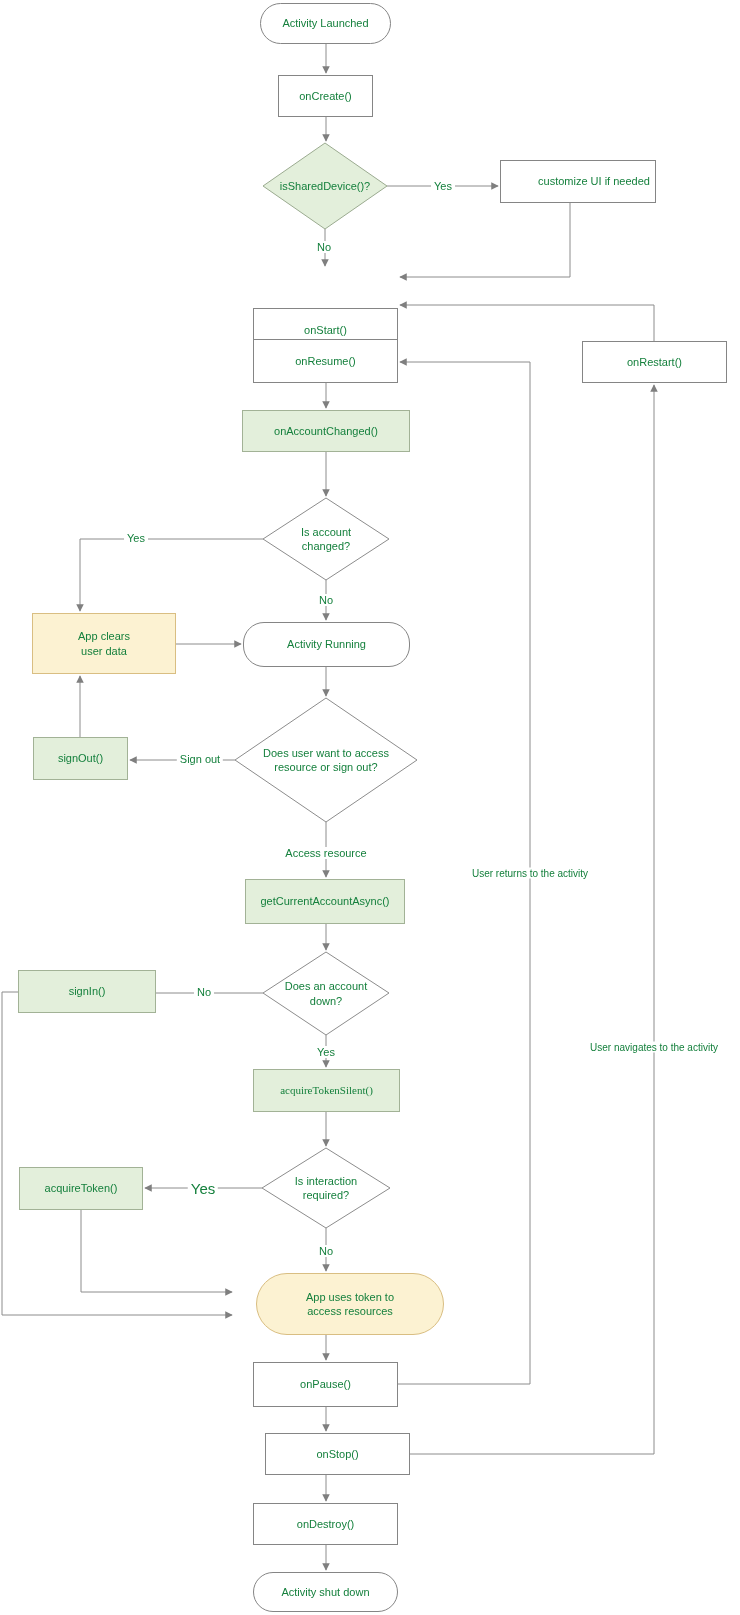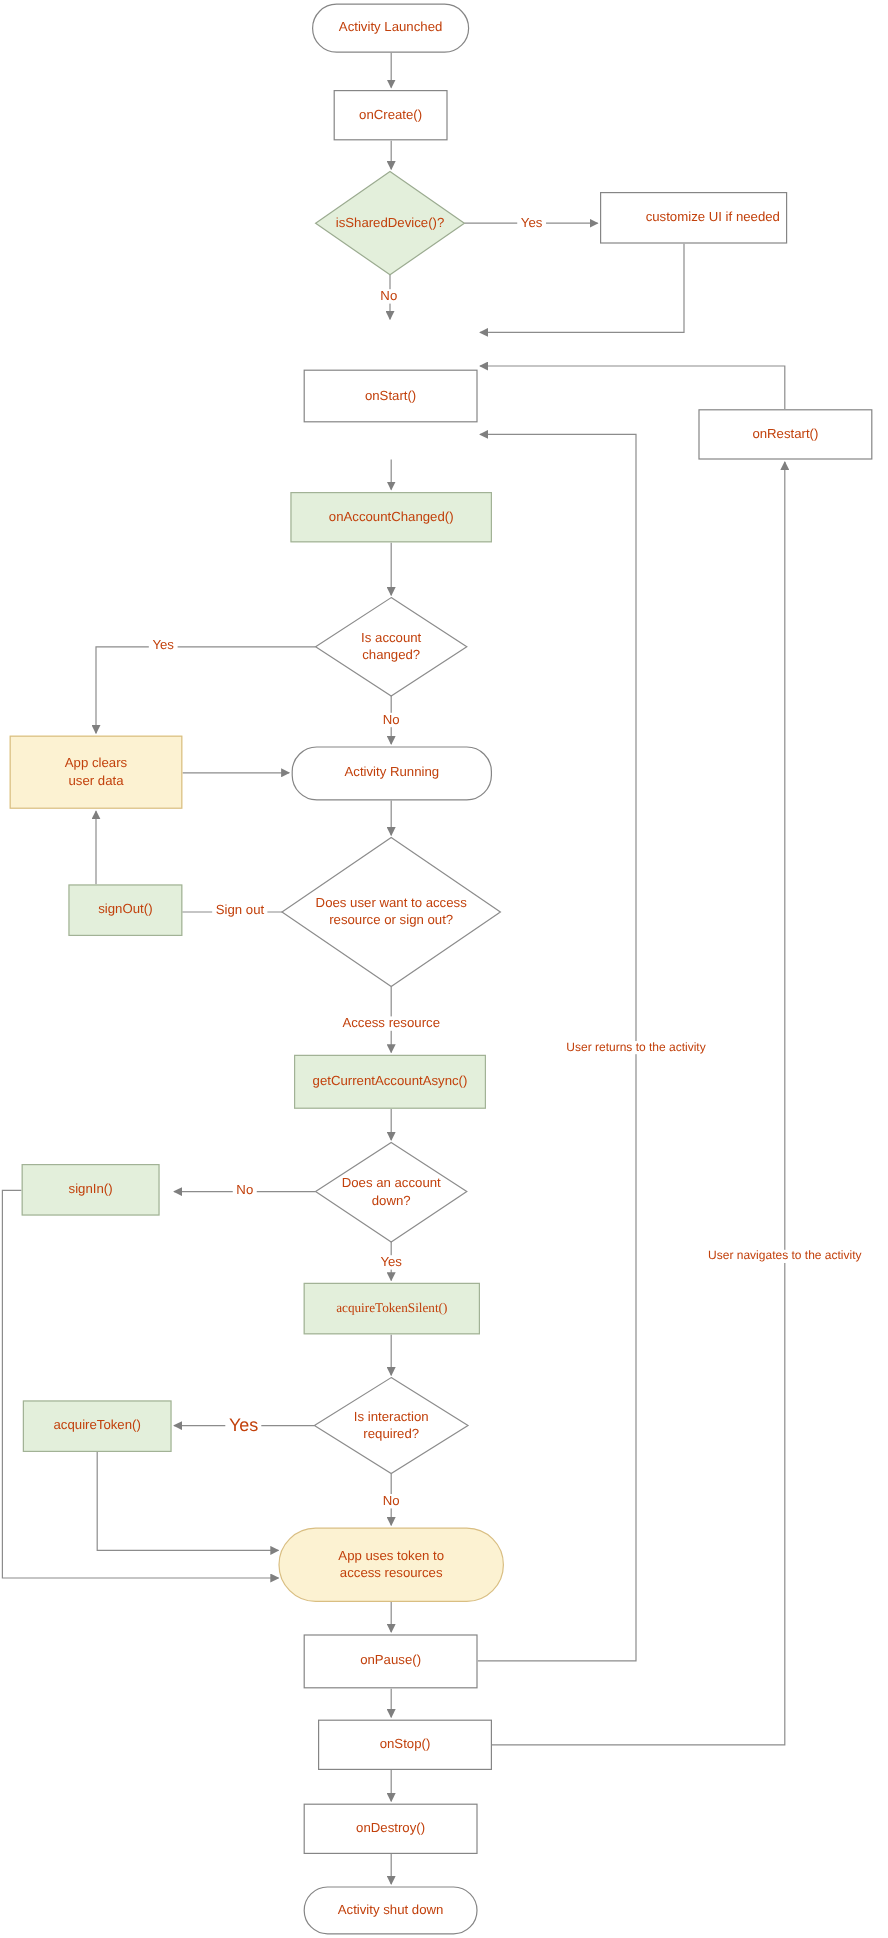--- a/index.html
+++ b/index.html
@@ -1,27 +1,27 @@
 <!DOCTYPE html>
 <html><head>
 <meta charset="utf-8">
 <style>
   html,body{margin:0;padding:0;background:#ffffff;}
   #canvas{
     position:relative;width:740px;height:1615px;background:#ffffff;
-    font-family:"Liberation Sans", sans-serif;color:#c2410c;overflow:hidden;
+    font-family:"Liberation Sans", sans-serif;color:#15803d;overflow:hidden;
   }
   #wires{position:absolute;left:0;top:0;width:740px;height:1615px;}
   .node{
     position:absolute;display:flex;align-items:center;justify-content:center;
     text-align:center;font-size:11px;line-height:1.3;white-space:pre-line;
     background:#ffffff;border:1px solid #858585;box-sizing:border-box;
   }
   .node.green{background:#E3EFDB;border-color:#A2B296;}
-  .node.yellow{background:#FCF2D2;border-color:#D9BE82;}
+  .node.yellow{background:#FCF2D2;border-color:#D9BE82;margin-left:24px;}
   .stadium{border-radius:21px;}
   .bigstadium{border-radius:31px;}
   .dtext{
     position:absolute;display:flex;align-items:center;justify-content:center;
     text-align:center;font-size:11px;line-height:1.3;white-space:pre-line;
     background:transparent;border:none;
   }
   .elabel{
     position:absolute;transform:translate(-50%,-50%);
     font-size:11px;background:#ffffff;padding:0 3px;white-space:nowrap;
@@ -81,28 +81,29 @@
       <polygon points="326,698 417,760 326,822 235,760" fill="#FFFFFF" stroke="#8C8C8C"></polygon>
       <polygon points="326,952 389,993 326,1035 263,993" fill="#FFFFFF" stroke="#8C8C8C"></polygon>
       <polygon points="326,1148 390,1188 326,1228 262,1188" fill="#FFFFFF" stroke="#8C8C8C"></polygon>
     </g>
   </svg>
 
   <div class="node stadium" style="left:260px;top:3px;width:131px;height:41px;">Activity Launched</div>
   <div class="node" style="left:278px;top:75px;width:95px;height:42px;">onCreate()</div>
   <div class="node" style="left:500px;top:160px;width:156px;height:43px;padding-left:32px;">customize UI if needed</div>
   <div class="node" style="left:253px;top:268px;width:145px;height:44px;margin-top:40px;">onStart()</div>
+  <div class="node" style="left:253px;top:339px;width:145px;height:44px;">onResume()</div>
   <div class="node" style="left:582px;top:341px;width:145px;height:42px;">onRestart()</div>
   <div class="node green" style="left:242px;top:410px;width:168px;height:42px;">onAccountChanged()</div>
   <div class="node yellow" style="left:8px;top:613px;width:144px;height:61px;">App clears
 user data</div>
   <div class="node stadium" style="left:243px;top:622px;width:167px;height:45px;">Activity Running</div>
-  <div class="node green" style="left:33px;top:737px;width:95px;height:43px;margin-left:24px;">signOut()</div>
+  <div class="node green" style="left:33px;top:737px;width:95px;height:43px;">signOut()</div>
   <div class="node green" style="left:245px;top:879px;width:160px;height:45px;">getCurrentAccountAsync()</div>
-  <div class="node green" style="left:18px;top:970px;width:115px;height:43px;">signIn()</div>
+  <div class="node green" style="left:18px;top:970px;width:138px;height:43px;">signIn()</div>
   <div class="node green" style="left:253px;top:1069px;width:147px;height:43px;font-family:Liberation Serif, serif;">acquireTokenSilent()</div>
   <div class="node green" style="left:19px;top:1167px;width:124px;height:43px;">acquireToken()</div>
   <div class="node yellow bigstadium" style="left:232px;top:1273px;width:188px;height:62px;">App uses token to
 access resources</div>
   <div class="node" style="left:253px;top:1362px;width:145px;height:45px;">onPause()</div>
   <div class="node" style="left:253px;top:1433px;width:145px;height:42px;margin-left:12px;">onStop()</div>
   <div class="node" style="left:253px;top:1503px;width:145px;height:42px;">onDestroy()</div>
   <div class="node stadium" style="left:253px;top:1572px;width:145px;height:40px;">Activity shut down</div>
 
   <div class="dtext" style="left:263px;top:143px;width:124px;height:86px;">isSharedDevice()?</div>

